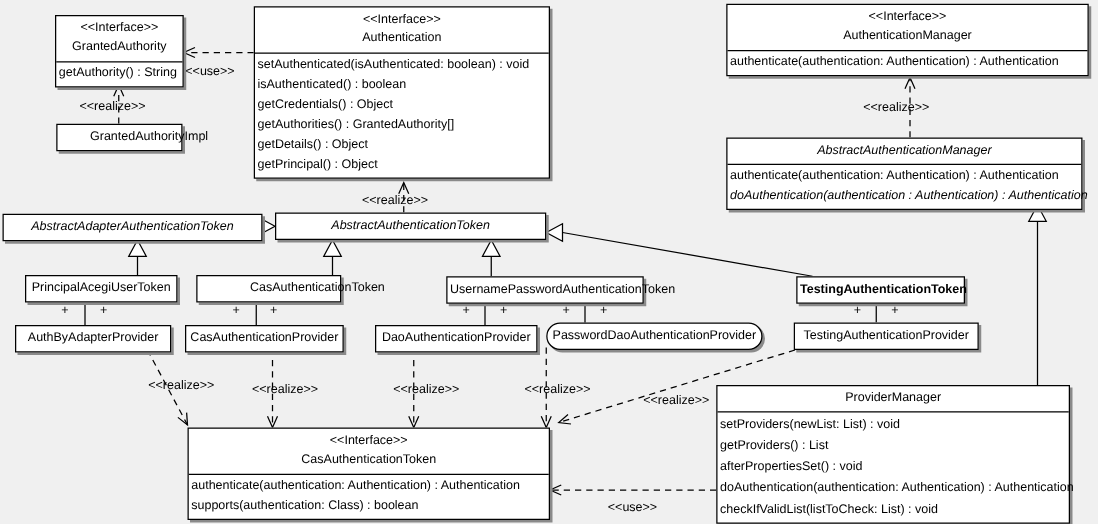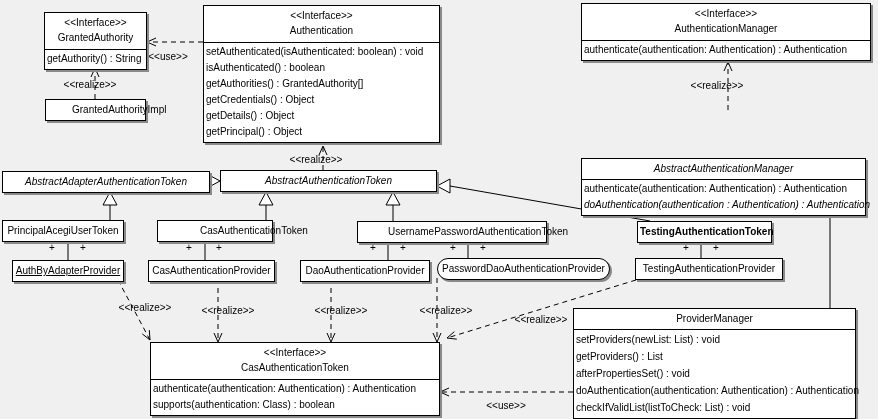--- a/index.html
+++ b/index.html
@@ -152,38 +152,38 @@
   </div>
 
   <div class="uml-class has-methods" style="left:203px;top:5px;width:237px;">
     <div class="title">
       <div class="stereo">&lt;&lt;Interface&gt;&gt;</div>
       <div class="cname">Authentication</div>
     </div>
     <div class="methods">
       <div class="m">setAuthenticated(isAuthenticated: boolean) : void</div>
       <div class="m">isAuthenticated() : boolean</div>
+      <div class="m">getCredentials() : Object</div>
       <div class="m">getAuthorities() : GrantedAuthority[]</div>
-      <div class="m">getCredentials() : Object</div>
       <div class="m">getDetails() : Object</div>
       <div class="m">getPrincipal() : Object</div>
     </div>
   </div>
 
   <div class="uml-class has-methods" style="left:581px;top:3px;width:290px;">
     <div class="title">
       <div class="stereo">&lt;&lt;Interface&gt;&gt;</div>
       <div class="cname">AuthenticationManager</div>
     </div>
     <div class="methods">
       <div class="m">authenticate(authentication: Authentication) : Authentication</div>
     </div>
   </div>
 
-  <div class="uml-class has-methods one-line" style="left:581px;top:110px;width:285px;margin-top:48px;">
+  <div class="uml-class has-methods one-line" style="left:581px;top:110px;width:285px;">
     <div class="title">
       <div class="cname it">AbstractAuthenticationManager</div>
     </div>
     <div class="methods">
       <div class="m">authenticate(authentication: Authentication) : Authentication</div>
       <div class="m it">doAuthentication(authentication : Authentication) : Authentication</div>
     </div>
   </div>
 
   <div class="uml-class one-line" style="left:2px;top:171px;width:208px;">
@@ -191,45 +191,45 @@
       <div class="cname it">AbstractAdapterAuthenticationToken</div>
     </div>
   </div>
 
   <div class="uml-class one-line" style="left:220px;top:170px;width:217px;">
     <div class="title">
       <div class="cname it">AbstractAuthenticationToken</div>
     </div>
   </div>
 
-  <div class="uml-class one-line" style="left:2px;top:220px;width:122px;">
+  <div class="uml-class one-line" style="left:20px;top:220px;width:122px;">
     <div class="title">
       <div class="cname">PrincipalAcegiUserToken</div>
     </div>
   </div>
 
   <div class="uml-class one-line" style="left:157px;top:220px;width:116px;padding-left:40px;">
     <div class="title">
       <div class="cname">CasAuthenticationToken</div>
     </div>
   </div>
 
-  <div class="uml-class one-line" style="left:357px;top:221px;width:190px;padding-left:28px;">
+  <div class="uml-class one-line" style="left:357px;top:221px;width:158px;">
     <div class="title">
       <div class="cname">UsernamePasswordAuthenticationToken</div>
     </div>
   </div>
 
   <div class="uml-class one-line" style="left:637px;top:221px;width:135px;font-weight:bold;">
     <div class="title">
       <div class="cname">TestingAuthenticationToken</div>
     </div>
   </div>
 
-  <div class="uml-class one-line" style="left:12px;top:260px;width:112px;text-decoration:underline;">
+  <div class="uml-class one-line" style="left:12px;top:260px;width:125px;">
     <div class="title">
       <div class="cname">AuthByAdapterProvider</div>
     </div>
   </div>
 
   <div class="uml-class one-line" style="left:148px;top:260px;width:127px;">
     <div class="title">
       <div class="cname">CasAuthenticationProvider</div>
     </div>
   </div>

